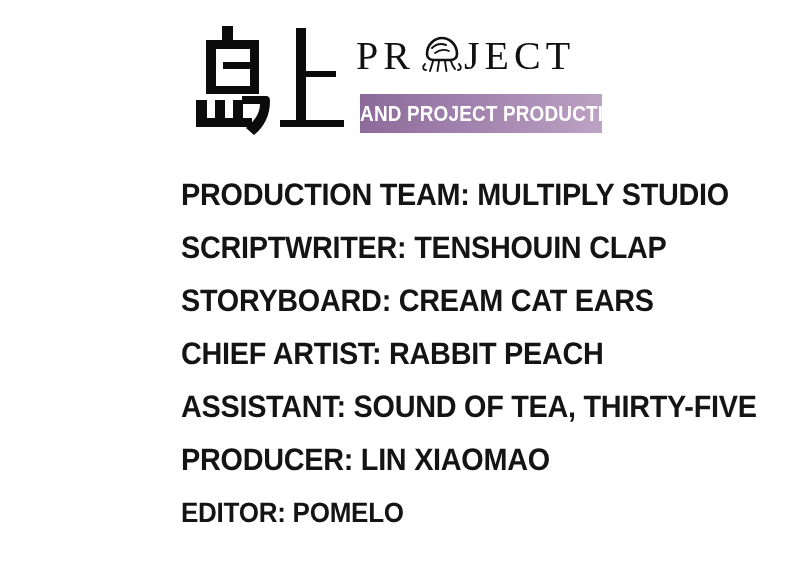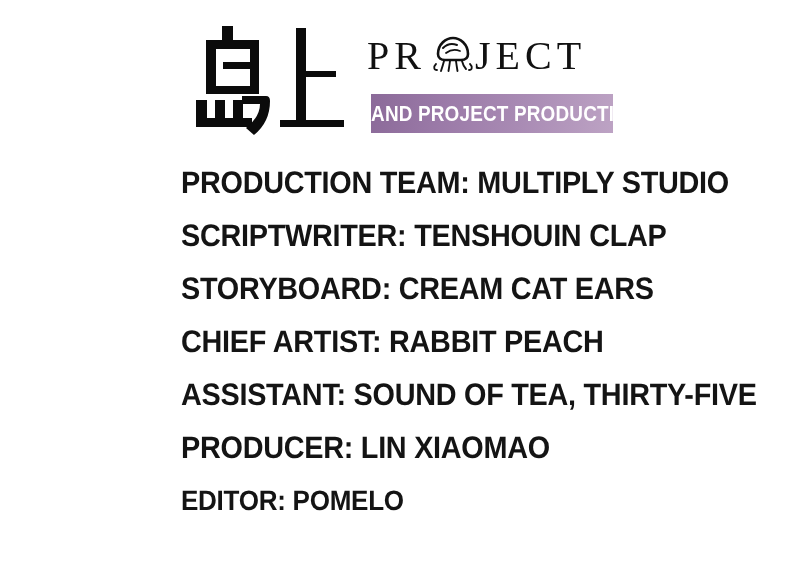--- a/index.html
+++ b/index.html
@@ -40,21 +40,20 @@
     height: 115px;
   }
   .logo-cjk svg { display: block; }
 
   .logo-right {
     position: absolute;
     left: 160px;
     top: 6px;
     width: 246px;
     height: 108px;
-    margin-left: 11px;
   }
 
   .project-word {
     position: relative;
     height: 56px;
     width: 246px;
   }
   .project-word svg { display: block; }
 
   .banner {
@@ -77,21 +76,21 @@
     font-weight: bold;
     font-size: 22px;
     letter-spacing: 0.2px;
     line-height: 1;
   }
 
   
   .credits {
     position: absolute;
     left: 181px;
-    top: 156px;
+    top: 168px;
     width: 600px;
   }
   .credit-line {
     height: 53px;
     line-height: 53px;
     white-space: nowrap;
     color: #141414;
     font-family: "Liberation Sans", sans-serif;
     font-weight: bold;
     font-size: 31px;

